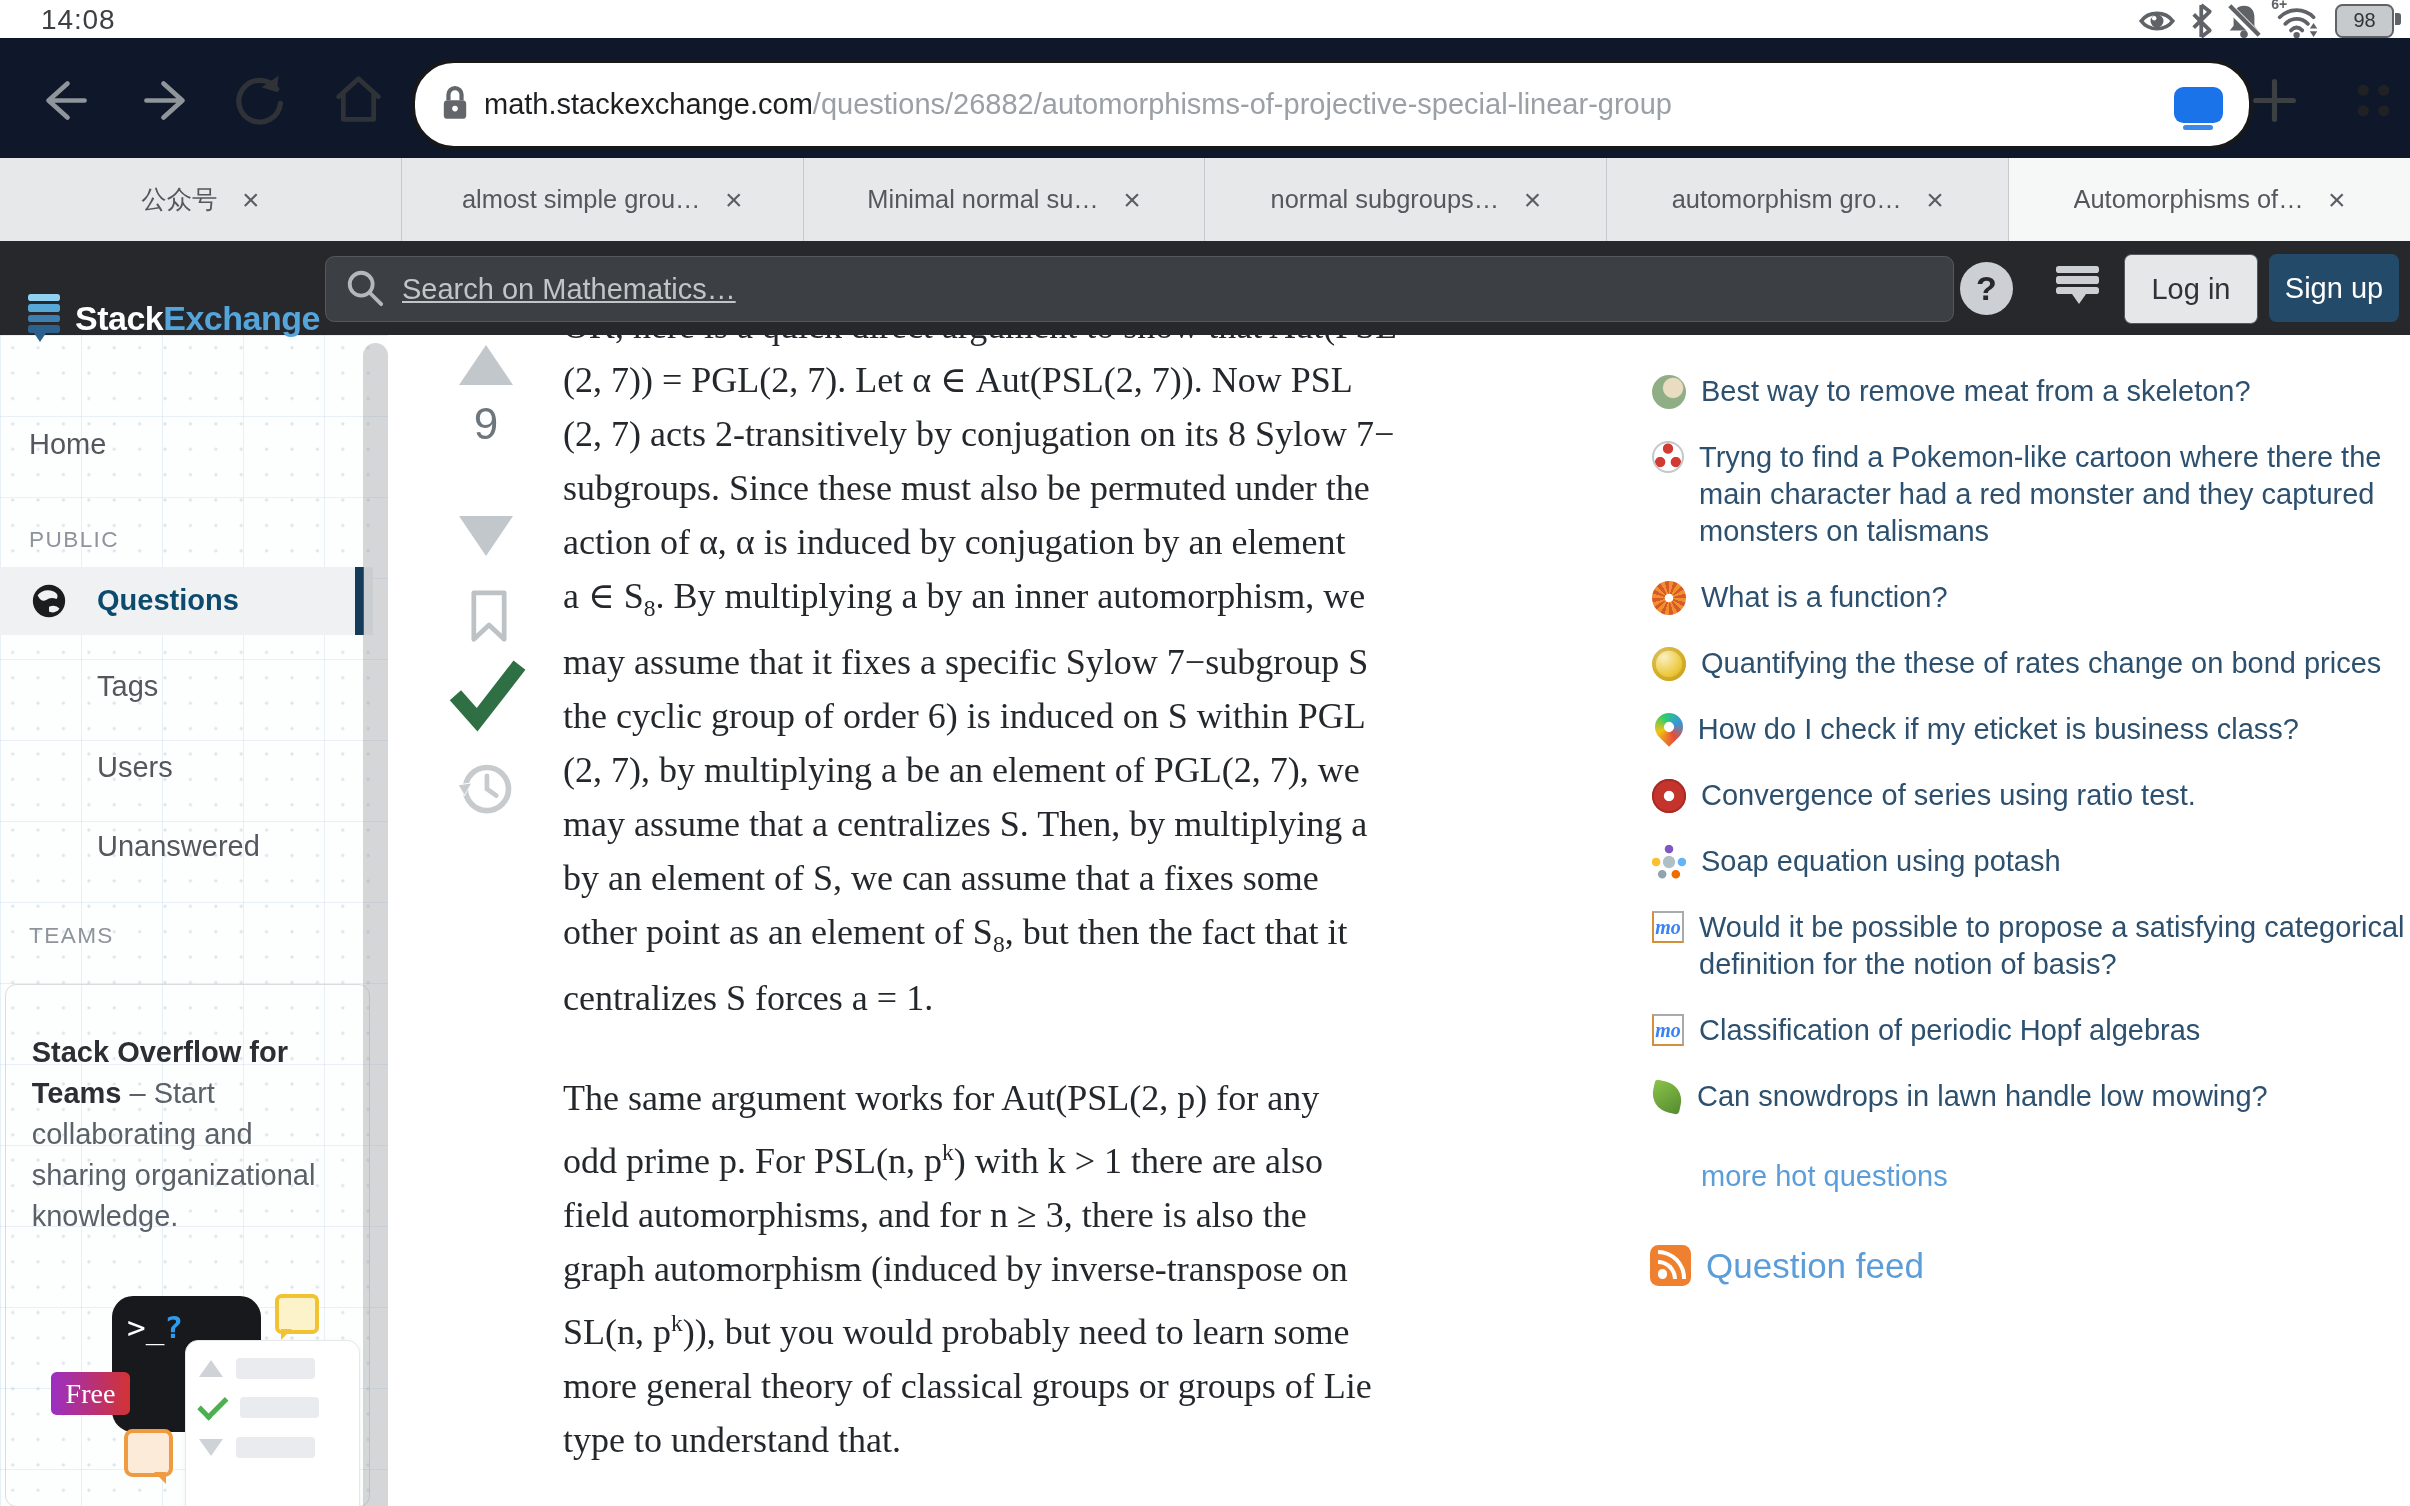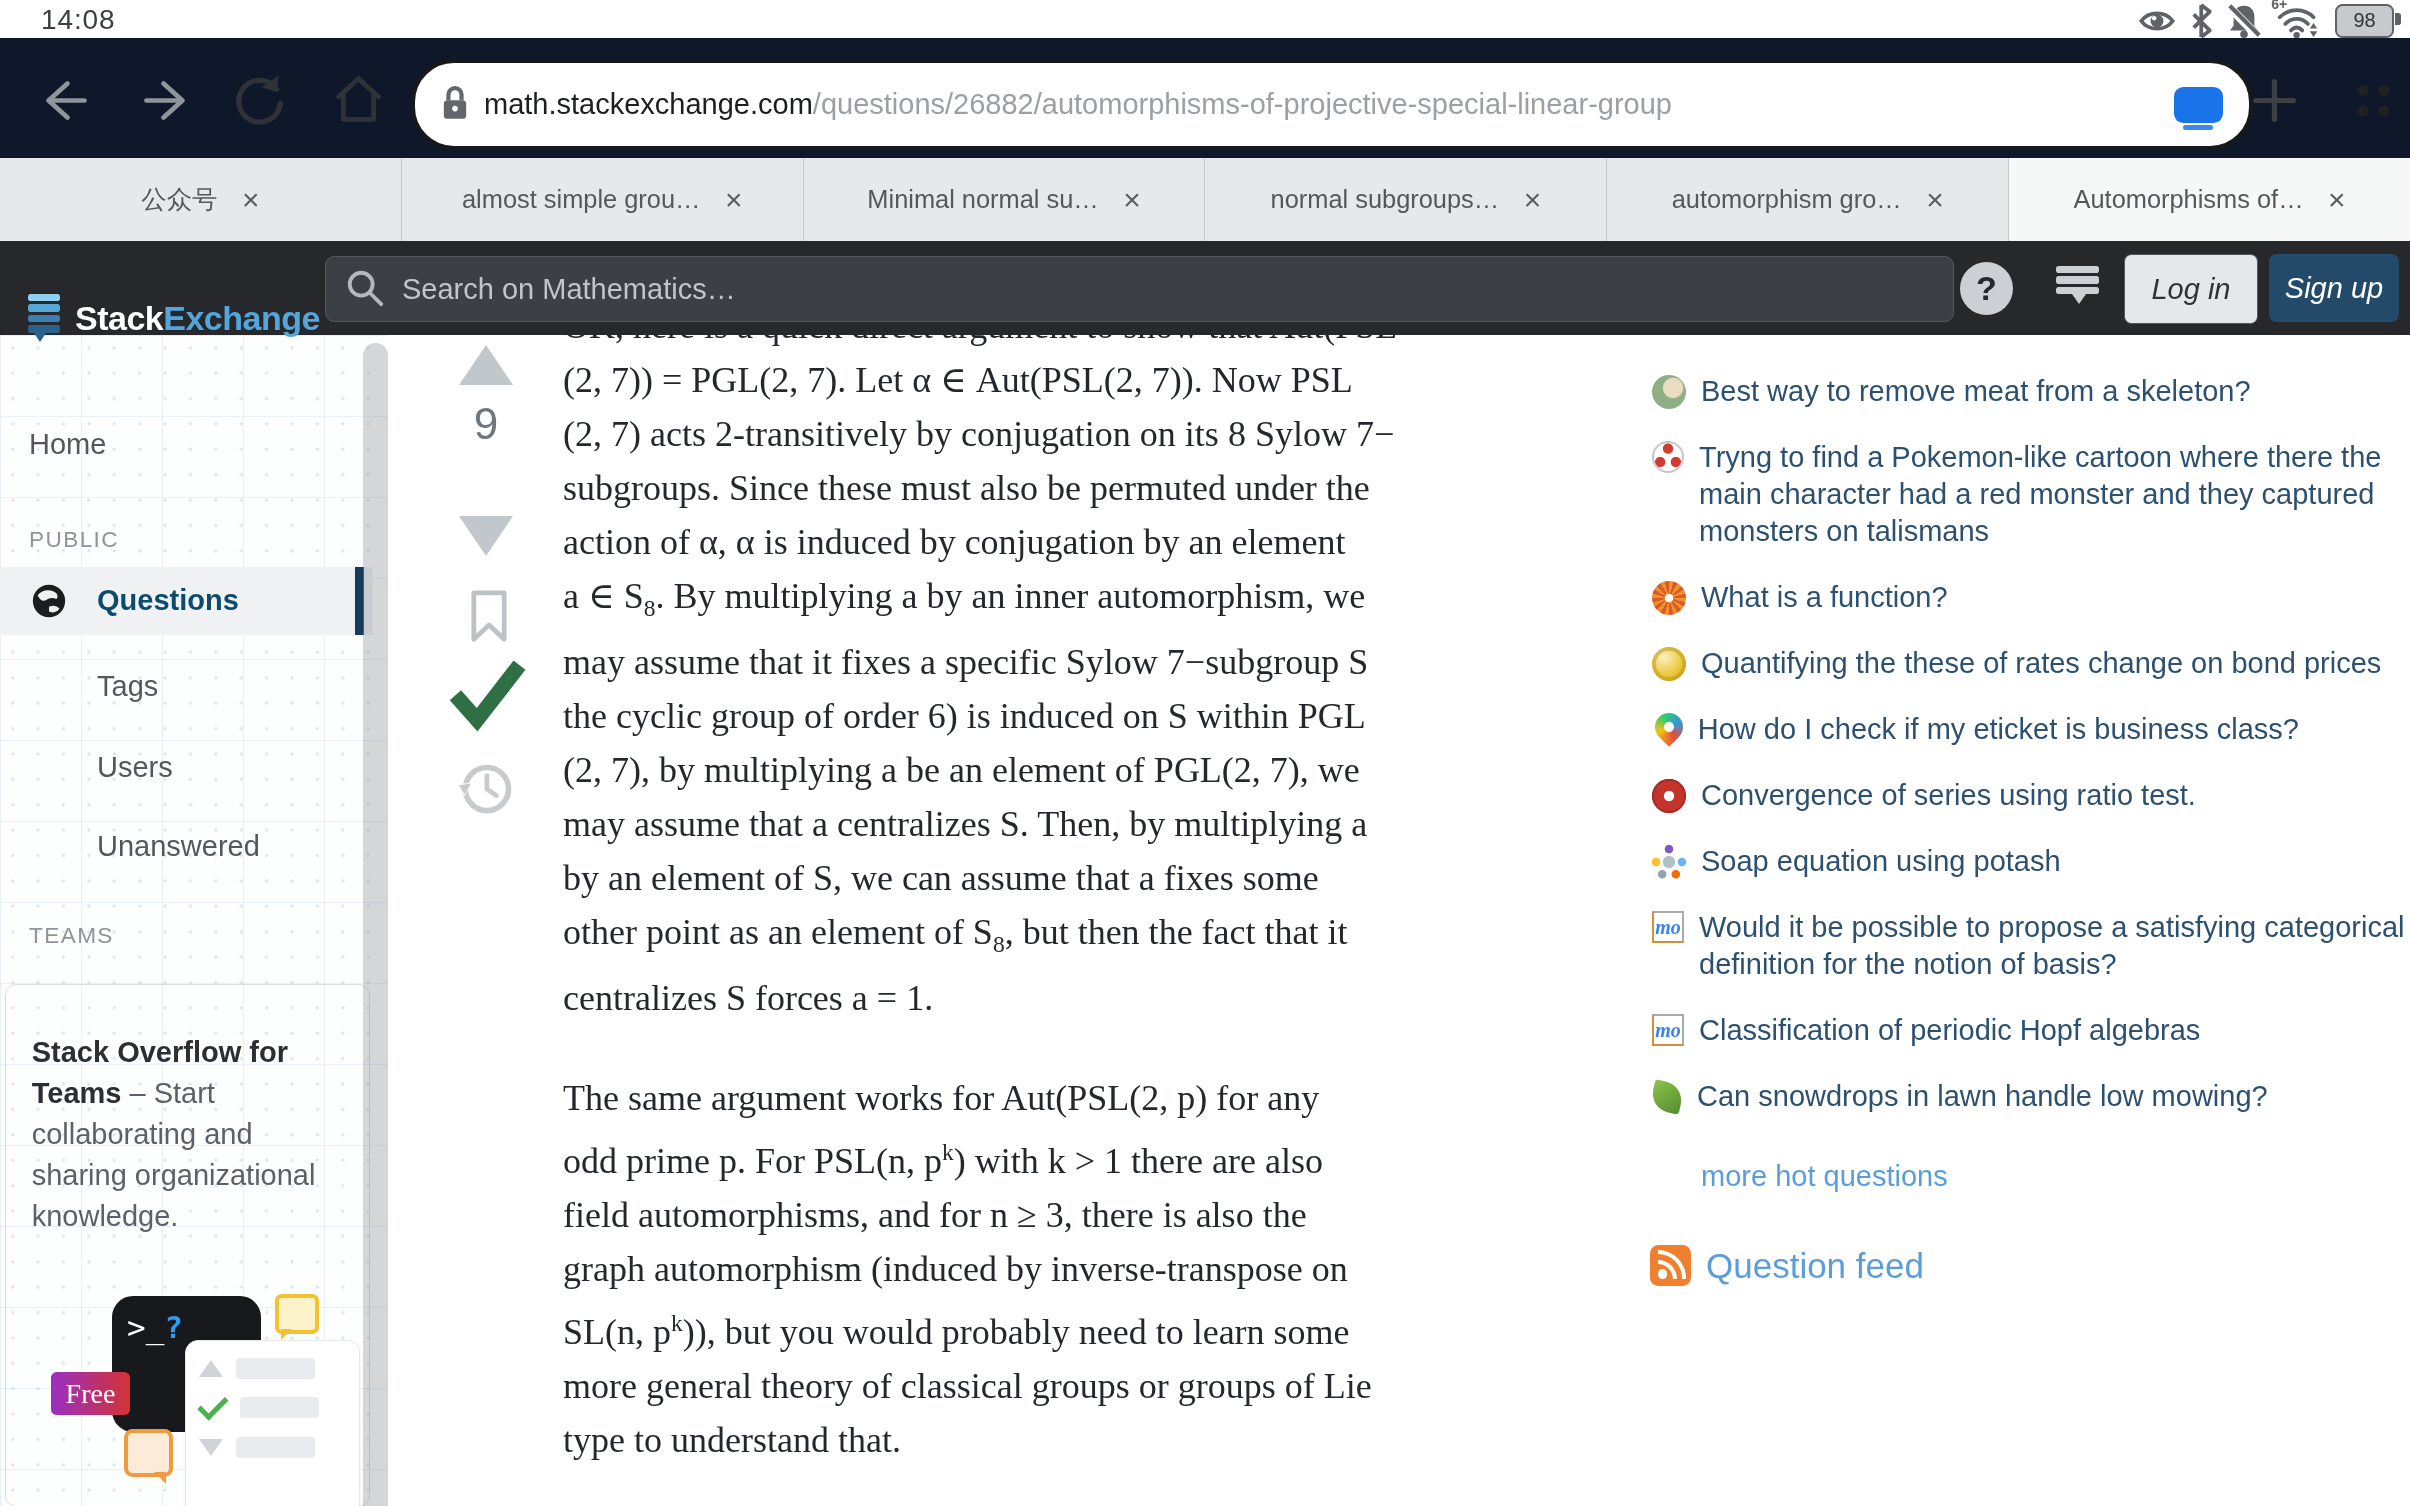--- a/index.html
+++ b/index.html
@@ -45,29 +45,29 @@
   .logo-icon .b2{top:12.2px;background:#57a7d9;}
   .logo-icon .b3{top:22.6px;background:#3d7fb1;}
   .logo-icon .b4{top:33px;background:#2c618d;}
   .logo-icon:after{content:"";position:absolute;left:5.6px;top:41px;border-left:6.6px solid transparent;
     border-right:6.6px solid transparent;border-top:9.4px solid #2c618d;}
   .logo-text{font-size:34px;font-weight:700;letter-spacing:-0.5px;}
   .logo-stack{color:#fff;}
   .logo-exchange{color:#55a5dd;}
   .search-box{position:absolute;left:325px;top:15px;width:1589px;height:64px;background:#3c4045;
     border:1.9px solid #55595e;border-radius:9.4px;display:flex;align-items:center;padding:0 19px;gap:17px;}
-  .search-ph{font-size:29px;color:#c2c5c8;}
+  .search-ph{font-size:29px;color:#c2c5c8;text-decoration:underline;}
   .help-circle{position:absolute;left:1960px;top:21px;width:53px;height:53px;border-radius:50%;
     background:#ccd0d4;color:#26282b;font-weight:700;font-size:34px;display:flex;align-items:center;justify-content:center;}
   .inbox-icon{position:absolute;left:2051px;top:21px;width:53px;height:53px;}
   .inbox-icon i{position:absolute;left:4.7px;width:43px;height:7.5px;border-radius:2.8px;background:#ccd0d4;}
   .inbox-icon .b1{top:3.8px;} .inbox-icon .b2{top:14px;} .inbox-icon .b3{top:24.5px;}
   .inbox-icon:after{content:"";position:absolute;left:21px;top:32px;border-left:7.5px solid transparent;
     border-right:7.5px solid transparent;border-top:10.4px solid #ccd0d4;}
-  .btn{position:absolute;top:13px;height:68px;border-radius:7.5px;display:flex;align-items:center;justify-content:center;font-size:29px;font-style:italic;}
+  .btn{position:absolute;top:13px;height:68px;border-radius:7.5px;display:flex;align-items:center;justify-content:center;font-size:29px;}
   .btn-login{left:2124px;width:132px;background:#e5e7e9;color:#2f3337;border:0.9px solid #5b6océ;}
   .btn-login{border:0.9px solid #53575c;}
   .btn-signup{left:2269px;width:130px;background:#234a68;color:#fff;}
   
   .sidebar{position:absolute;left:0;top:335px;width:388px;height:1171px;
     background:
       radial-gradient(circle, rgba(120,150,190,.25) 1.4px, transparent 1.7px) 0 0/25.4px 25.4px,
       linear-gradient(rgba(160,190,225,.22) 0.9px, transparent 0.9px) 0 0/81px 81px,
       linear-gradient(90deg, rgba(160,190,225,.22) 0.9px, transparent 0.9px) 0 0/81px 81px,
       #fdfefe;}

